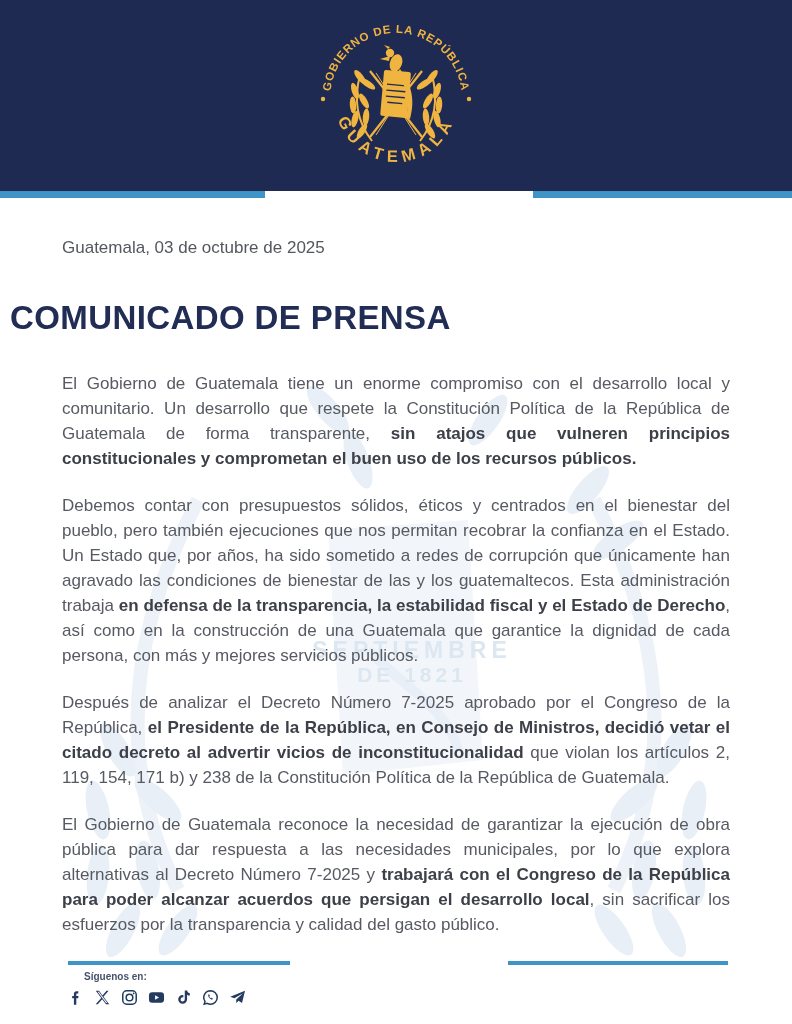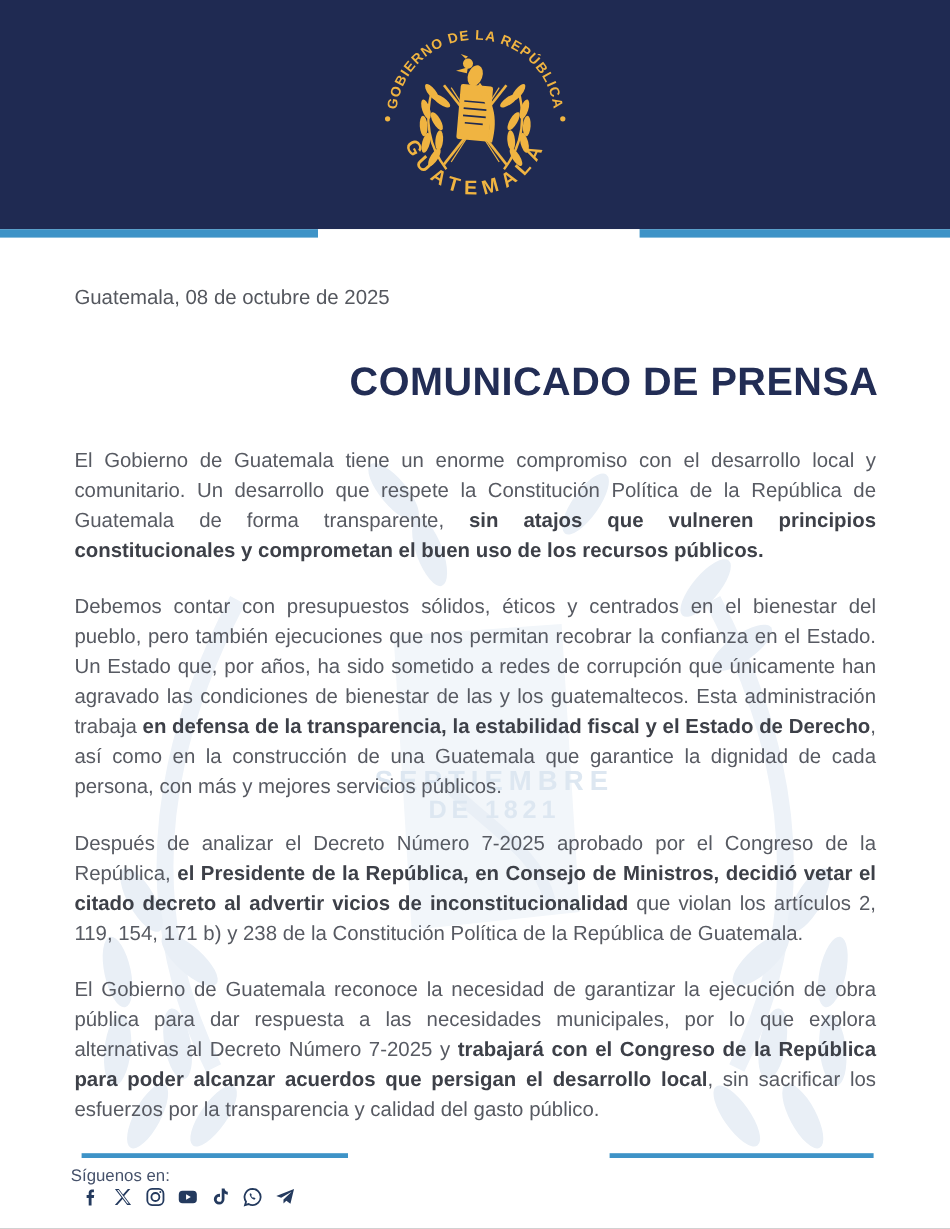--- a/index.html
+++ b/index.html
@@ -9,30 +9,30 @@
   .header{position:absolute;top:0;left:0;width:792px;height:191px;background:#1f2a52;}
   .seal{position:absolute;top:9px;left:50%;transform:translateX(-50%);width:172px;height:172px;}
   .stripes{position:absolute;top:191px;left:0;width:792px;height:7px;display:flex;}
   .stripe-l{width:265px;height:7px;background:#3e93c7;}
   .stripe-m{width:268px;height:7px;background:#ffffff;}
   .stripe-r{width:259px;height:7px;background:#3e93c7;}
   
   .watermark{position:absolute;top:330px;left:28px;width:736px;height:660px;z-index:0;pointer-events:none;}
   
   .date{position:absolute;top:238px;left:62px;font-size:17px;color:#54575e;z-index:2;}
-  .title{position:absolute;top:299px;left:0;width:732px;text-align:right;font-size:33px;
-         font-weight:bold;color:#222d55;letter-spacing:.4px;z-index:2;}
+  .title{position:absolute;top:299px;left:0;width:732px;text-align:left;font-size:33px;
+         font-weight:bold;color:#222d55;letter-spacing:.4px;z-index:2;padding-left:10px;}
   .body-text{position:absolute;top:371px;left:62px;width:668px;z-index:2;
              font-size:17px;line-height:25px;color:#575a62;text-align:justify;}
   .body-text p{margin:0 0 22px 0;}
   .body-text .b{font-weight:bold;color:#3d4048;}
   
   .rule-left{position:absolute;top:961px;left:68px;width:222px;height:4px;background:#3e93c7;}
   .rule-right{position:absolute;top:961px;left:508px;width:220px;height:4px;background:#3e93c7;}
-  .follow{position:absolute;top:971px;left:59px;font-size:14px;color:#46526b;z-index:2;}
+  .follow{position:absolute;top:971px;left:84px;font-size:10px;color:#46526b;z-index:2;font-weight:bold;}
   .social{position:absolute;top:988px;left:66px;display:flex;gap:8px;align-items:center;z-index:2;}
   .social .icon{width:19px;height:19px;display:inline-block;}
   .social svg{width:19px;height:19px;display:block;}
   .url{position:absolute;top:983px;left:468px;width:260px;text-align:right;font-size:12.5px;
        color:#3c4654;z-index:2;}
 </style>
 </head>
 <body>
 
 <div class="page">
@@ -147,21 +147,21 @@
       <use href="#wleaf" transform="translate(460,90) rotate(35)"></use>
     </g>
 
     <path d="M300,200 L440,190 L455,430 L315,445 Z" fill="#f2f6fa"></path>
     <path d="M340,320 C380,360 420,380 430,420" stroke="#e9eff6" stroke-width="10" fill="none"></path>
 
     <text x="384" y="328" text-anchor="middle" font-size="23" font-weight="bold" letter-spacing="5" fill="#dde7f1" font-family="Liberation Sans, sans-serif">SEPTIEMBRE</text>
     <text x="384" y="352" text-anchor="middle" font-size="21" font-weight="bold" letter-spacing="4" fill="#dde7f1" font-family="Liberation Sans, sans-serif">DE 1821</text>
   </svg>
 
-  <div class="date">Guatemala, 08 de octubre de 2025</div>
+  <div class="date">Guatemala, 03 de octubre de 2025</div>
 
   <div class="title">COMUNICADO DE PRENSA</div>
 
   <div class="body-text">
     <p><span>El Gobierno de Guatemala tiene un enorme compromiso con el desarrollo local y comunitario. Un desarrollo que respete la Constitución Política de la República de Guatemala de forma transparente, </span><span class="b">sin atajos que vulneren principios constitucionales y comprometan el buen uso de los recursos públicos.</span></p>
     <p><span>Debemos contar con presupuestos sólidos, éticos y centrados en el bienestar del pueblo, pero también ejecuciones que nos permitan recobrar la confianza en el Estado. Un Estado que, por años, ha sido sometido a redes de corrupción que únicamente han agravado las condiciones de bienestar de las y los guatemaltecos. Esta administración trabaja </span><span class="b">en defensa de la transparencia, la estabilidad fiscal y el Estado de Derecho</span><span>, así como en la construcción de una Guatemala que garantice la dignidad de cada persona, con más y mejores servicios públicos.</span></p>
     <p><span>Después de analizar el Decreto Número 7-2025 aprobado por el Congreso de la República, </span><span class="b">el Presidente de la República, en Consejo de Ministros, decidió vetar el citado decreto al advertir vicios de inconstitucionalidad</span><span> que violan los artículos 2, 119, 154, 171 b) y 238 de la Constitución Política de la República de Guatemala.</span></p>
     <p><span>El Gobierno de Guatemala reconoce la necesidad de garantizar la ejecución de obra pública para dar respuesta a las necesidades municipales, por lo que explora alternativas al Decreto Número 7-2025 y </span><span class="b">trabajará con el Congreso de la República para poder alcanzar acuerdos que persigan el desarrollo local</span><span>, sin sacrificar los esfuerzos por la transparencia y calidad del gasto público.</span></p>
   </div>
 

